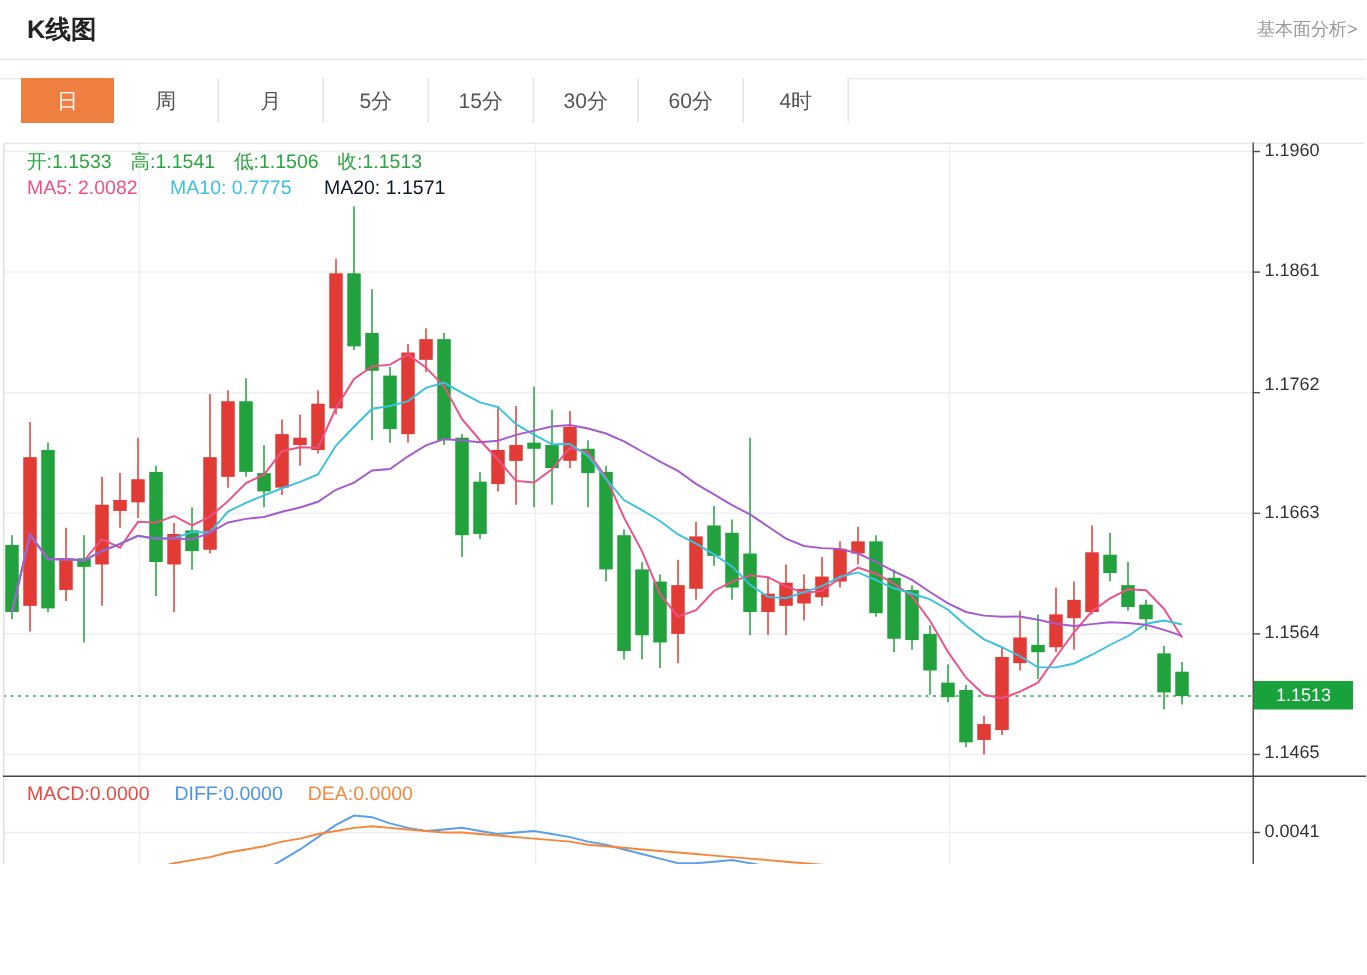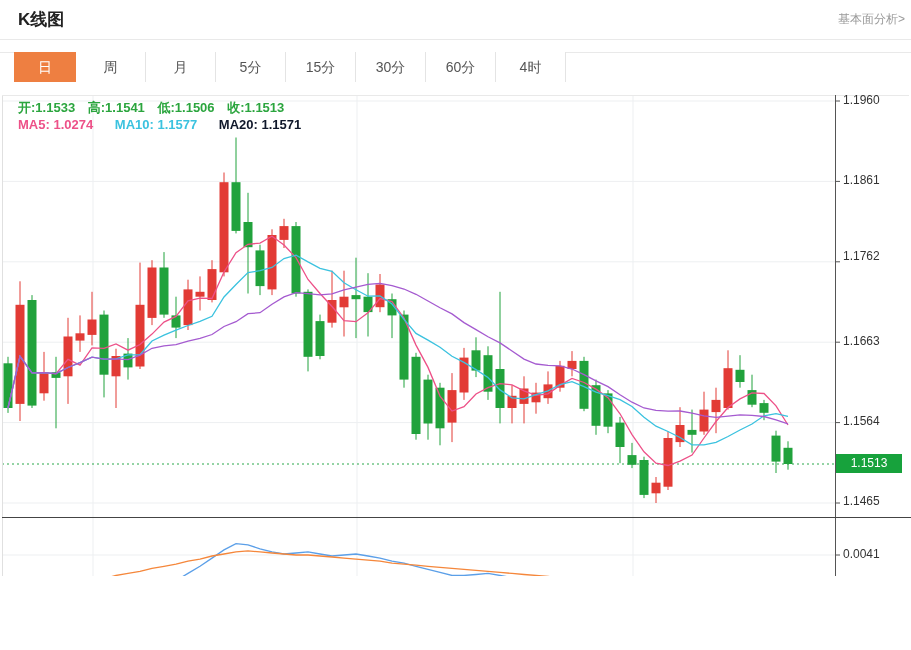--- a/index.html
+++ b/index.html
@@ -7,21 +7,21 @@
   .stage{position:relative;width:911px;height:576px;background:#fff;overflow:hidden;}
   .page-title{position:absolute;left:18px;top:8px;font-size:17px;font-weight:bold;color:#222;}
   .analysis-link{position:absolute;right:6px;top:11px;font-size:12px;color:#999;cursor:pointer;text-decoration:none;}
   .hrule{position:absolute;left:0;top:39px;width:911px;height:0;border-top:1px solid #e9e9e9;}
   .tabs-top{position:absolute;left:0;top:52px;width:911px;height:0;border-top:1px solid #e9e9e9;}
   .tabs{position:absolute;left:14px;top:52px;display:flex;}
   .tab{box-sizing:border-box;width:70px;height:30px;line-height:30px;text-align:center;font-size:14px;
        color:#555;background:#fff;border-right:1px solid #e4e4e4;cursor:pointer;}
   .tab:first-child{width:62px;}
   .tab.active{background:#ee7f41;color:#fff;border-right:none;}
-  .legend{position:absolute;left:18px;white-space:nowrap;font-size:13px;font-weight:bold;}
+  .legend{position:absolute;left:18px;white-space:nowrap;font-size:13px;}
   .ohlc-row{top:99px;color:#2ba53e;}
   .ohlc-row .pair{margin-right:9px;}
   .ma-row{top:117px;}
   .ma-row .pair{margin-right:18px;}
   .macd-row{top:521px;}
   .macd-row .pair{margin-right:13px;}
   .c-ma5{color:#ed5188;} .c-ma10{color:#3bc2df;} .c-ma20{color:#0f172a;}
   .c-macd{color:#e8483f;} .c-diff{color:#4a94e8;} .c-dea{color:#f5873b;}
   .ylab{position:absolute;left:843px;font-size:12px;color:#333;white-space:nowrap;}
   .pricebox{position:absolute;left:836px;top:454px;width:66px;height:19px;background:#17a23c;
@@ -282,25 +282,30 @@
     </svg>
 
   <div class="legend ohlc-row">
     <span class="pair"><span>开:</span><span>1.1533</span></span>
     <span class="pair"><span>高:</span><span>1.1541</span></span>
     <span class="pair"><span>低:</span><span>1.1506</span></span>
     <span class="pair"><span>收:</span><span>1.1513</span></span>
   </div>
 
   <div class="legend ma-row">
-    <span class="pair c-ma5"><span>MA5:</span> <span>1.0274</span></span>
-    <span class="pair c-ma10"><span>MA10:</span> <span>1.1577</span></span>
+    <span class="pair c-ma5"><span>MA5:</span> <span>2.0082</span></span>
+    <span class="pair c-ma10"><span>MA10:</span> <span>0.7775</span></span>
     <span class="pair c-ma20"><span>MA20:</span> <span>1.1571</span></span>
   </div>
 
+  <div class="legend macd-row">
+    <span class="pair c-macd"><span>MACD:</span><span>0.0000</span></span>
+    <span class="pair c-diff"><span>DIFF:</span><span>0.0000</span></span>
+    <span class="pair c-dea"><span>DEA:</span><span>0.0000</span></span>
+  </div>
 
   <div class="ylab" style="top:93px">1.1960</div>
   <div class="ylab" style="top:173px">1.1861</div>
   <div class="ylab" style="top:249px">1.1762</div>
   <div class="ylab" style="top:334px">1.1663</div>
   <div class="ylab" style="top:414px">1.1564</div>
   <div class="ylab" style="top:494px">1.1465</div>
 
   <div class="pricebox">1.1513</div>
 

